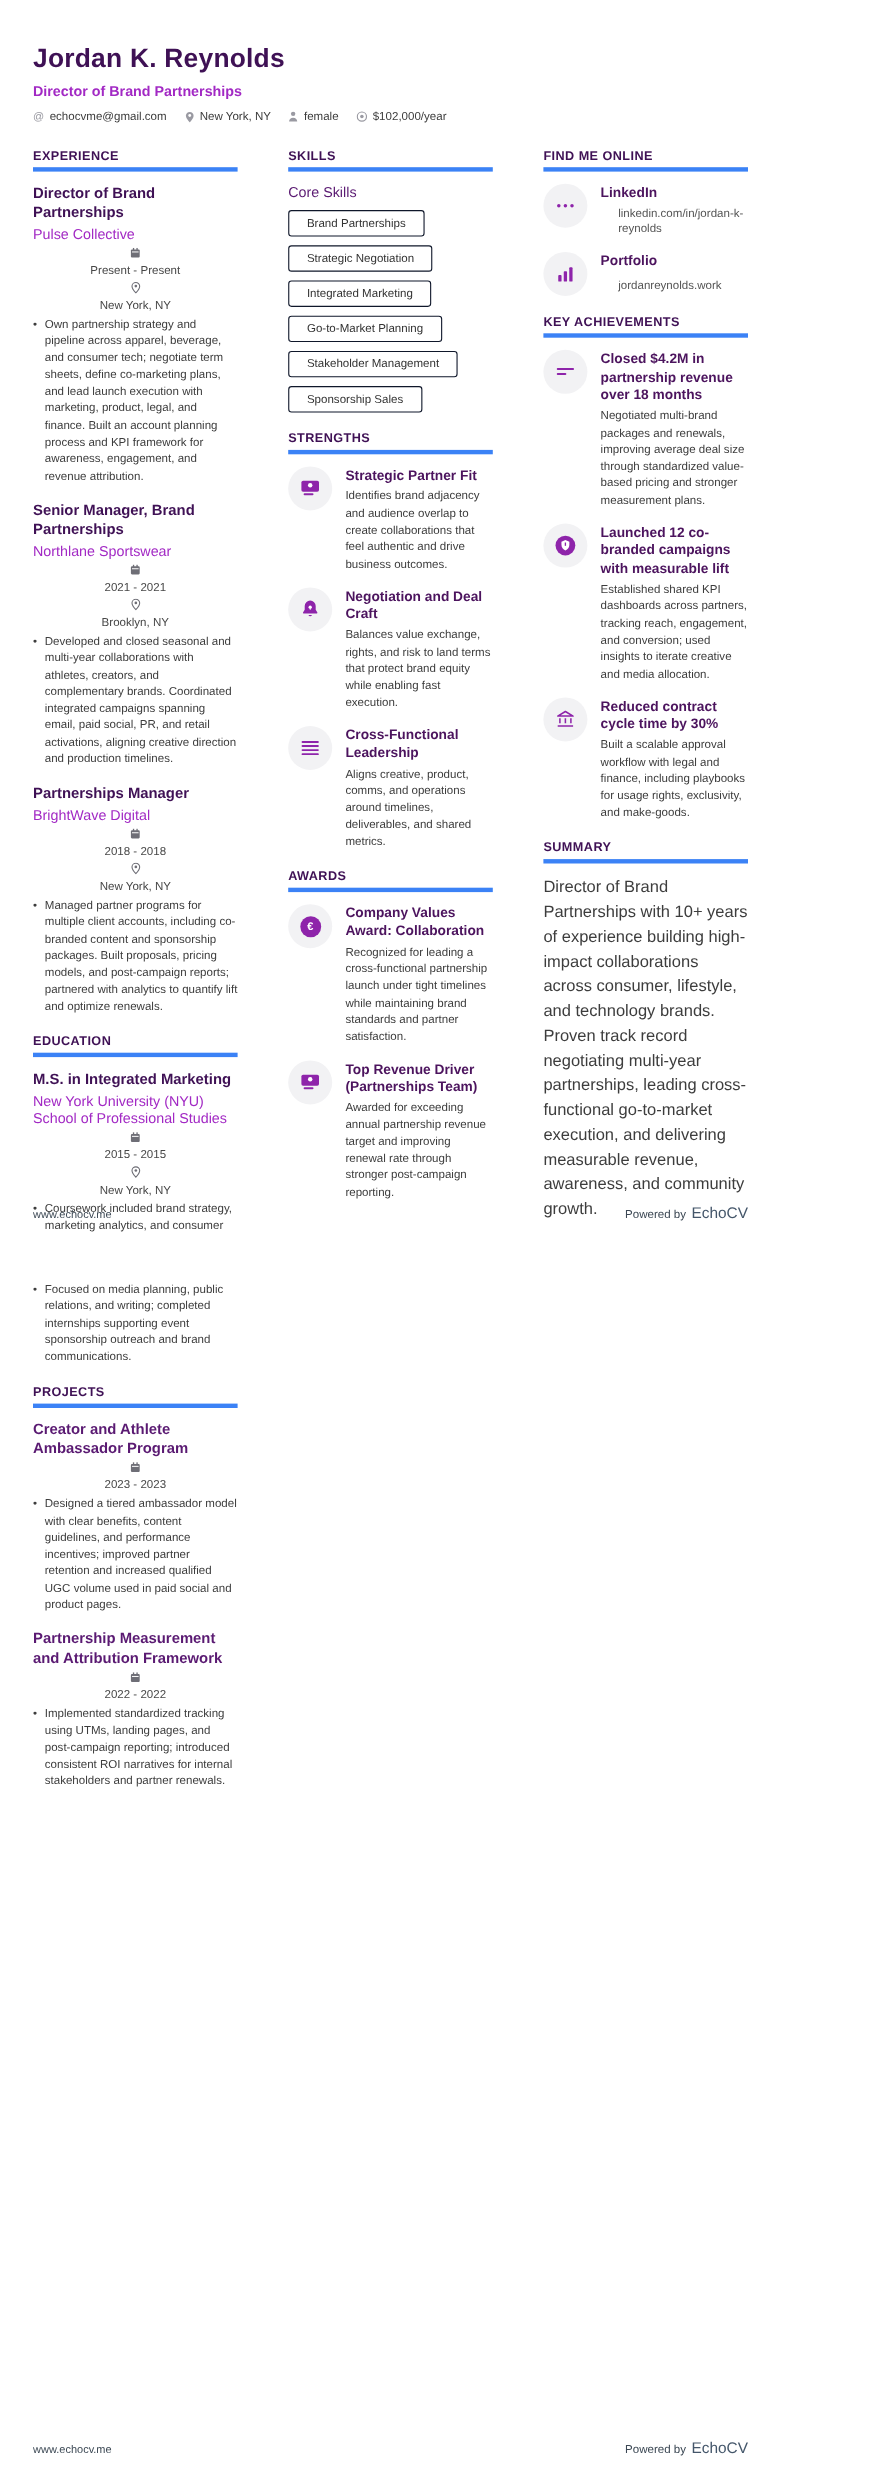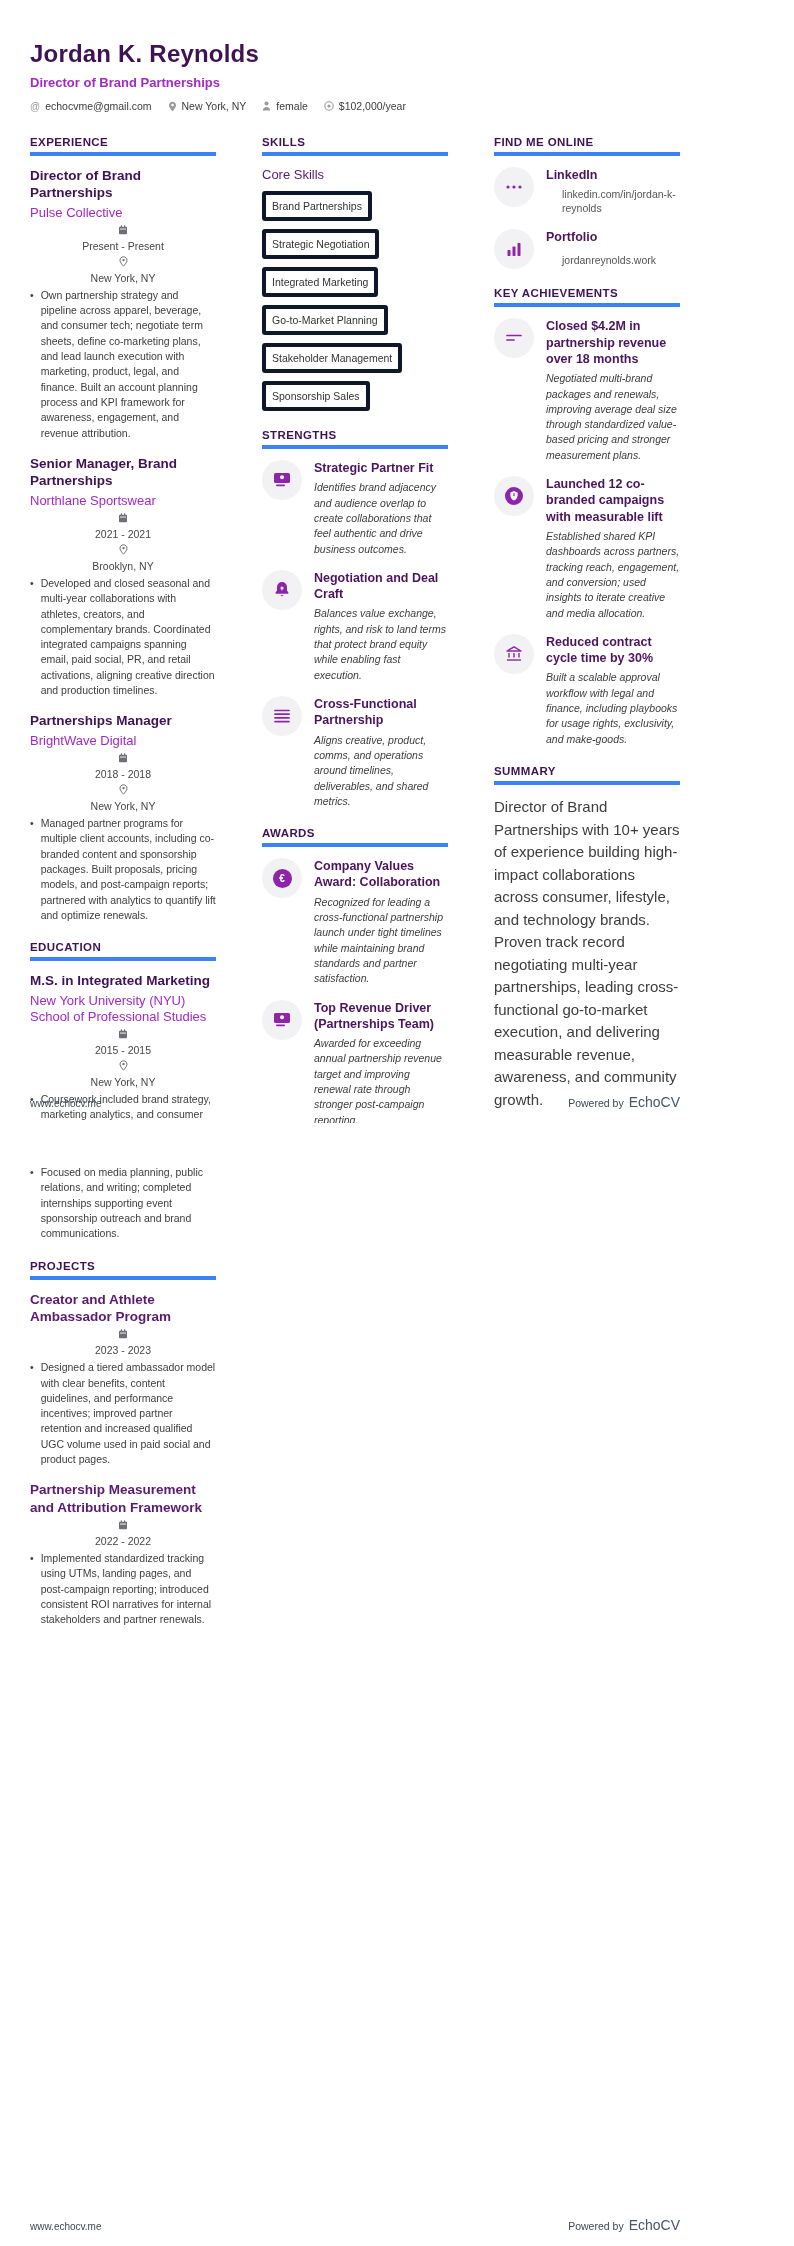--- a/index.html
+++ b/index.html
@@ -27,28 +27,28 @@
   .job-company { font-size:13px; color:#a229c4; margin-top:3px; line-height:1.25; }
   .meta { display:flex; align-items:center; gap:5px; font-size:10.5px; color:#474747; margin-top:4px;flex-direction:column; }
   .meta svg { flex:none; }
 
   .bullets { margin-top:4px; }
   .bullet { display:flex; gap:7px; font-size:10.5px; line-height:1.46; color:#3d3d3d; margin-top:2px; }
   .bullet .dot { flex:none; }
 
   
   .skills-group { font-size:13px; font-weight:400; color:#5a1a72; margin-bottom:9px; }
-  .chip { display:block; width:fit-content; border:4px solid #0f172a; border-radius:3px; padding:5px 6px; font-size:10.5px; color:#333; margin-bottom:8px; }
+  .chip { display:block; width:fit-content; border:1px solid #0f172a; border-radius:3px; padding:5px 16px; font-size:10.5px; color:#333; margin-bottom:8px; }
 
   
   .icon-item { display:flex; gap:12px; margin-bottom:13px; }
   .icon-circle { width:40px; height:40px; border-radius:50%; background:#f2f2f4; flex:none; display:flex; align-items:center; justify-content:center; }
   .icon-item-body { min-width:0; }
   .icon-item-title { font-size:12.5px; font-weight:600; color:#4c145e; line-height:1.3; margin-bottom:4px; }
-  .icon-item-text { font-size:10.5px; line-height:1.46; color:#3d3d3d;font-style:italic; }
+  .icon-item-text { font-size:10.5px; line-height:1.46; color:#3d3d3d; }
   .icon-item-url { font-size:10.5px; line-height:1.35; color:#555; text-decoration:none; display:inline-block;margin-left:16px; }
 
   .badge-round { width:19px; height:19px; border-radius:50%; background:#8e24aa; color:#fff; display:flex; align-items:center; justify-content:center; font-size:10px; font-weight:700; }
 
   .summary-text { font-size:15px; line-height:1.5; color:#3d3d3d; }
 
   
   .footer { position:absolute; left:30px; right:30px; bottom:13px; display:flex; justify-content:space-between; align-items:baseline; }
   .footer-site { font-size:10px; color:#3c4854; text-decoration:none; }
   .footer-powered { font-size:10.5px; color:#3c4854; }
@@ -289,21 +289,21 @@
             <svg width="18" height="16" viewBox="0 0 18 16">
                 <g stroke="#8e24aa" stroke-width="1.7" stroke-linecap="round">
                   <line x1="2" y1="2.5" x2="16" y2="2.5"></line>
                   <line x1="2" y1="6.2" x2="16" y2="6.2"></line>
                   <line x1="2" y1="9.9" x2="16" y2="9.9"></line>
                   <line x1="2" y1="13.6" x2="16" y2="13.6"></line>
                 </g>
               </svg>
           </div>
           <div class="icon-item-body">
-            <div class="icon-item-title">Cross-Functional Partnership</div>
+            <div class="icon-item-title">Cross-Functional Leadership</div>
             <div class="icon-item-text">Aligns creative, product, comms, and operations around timelines, deliverables, and shared metrics.</div>
           </div>
         </div>
       </div>
 
       <div class="section">
         <div class="section-head">AWARDS</div>
 
         <div class="icon-item">
           <div class="icon-circle">

